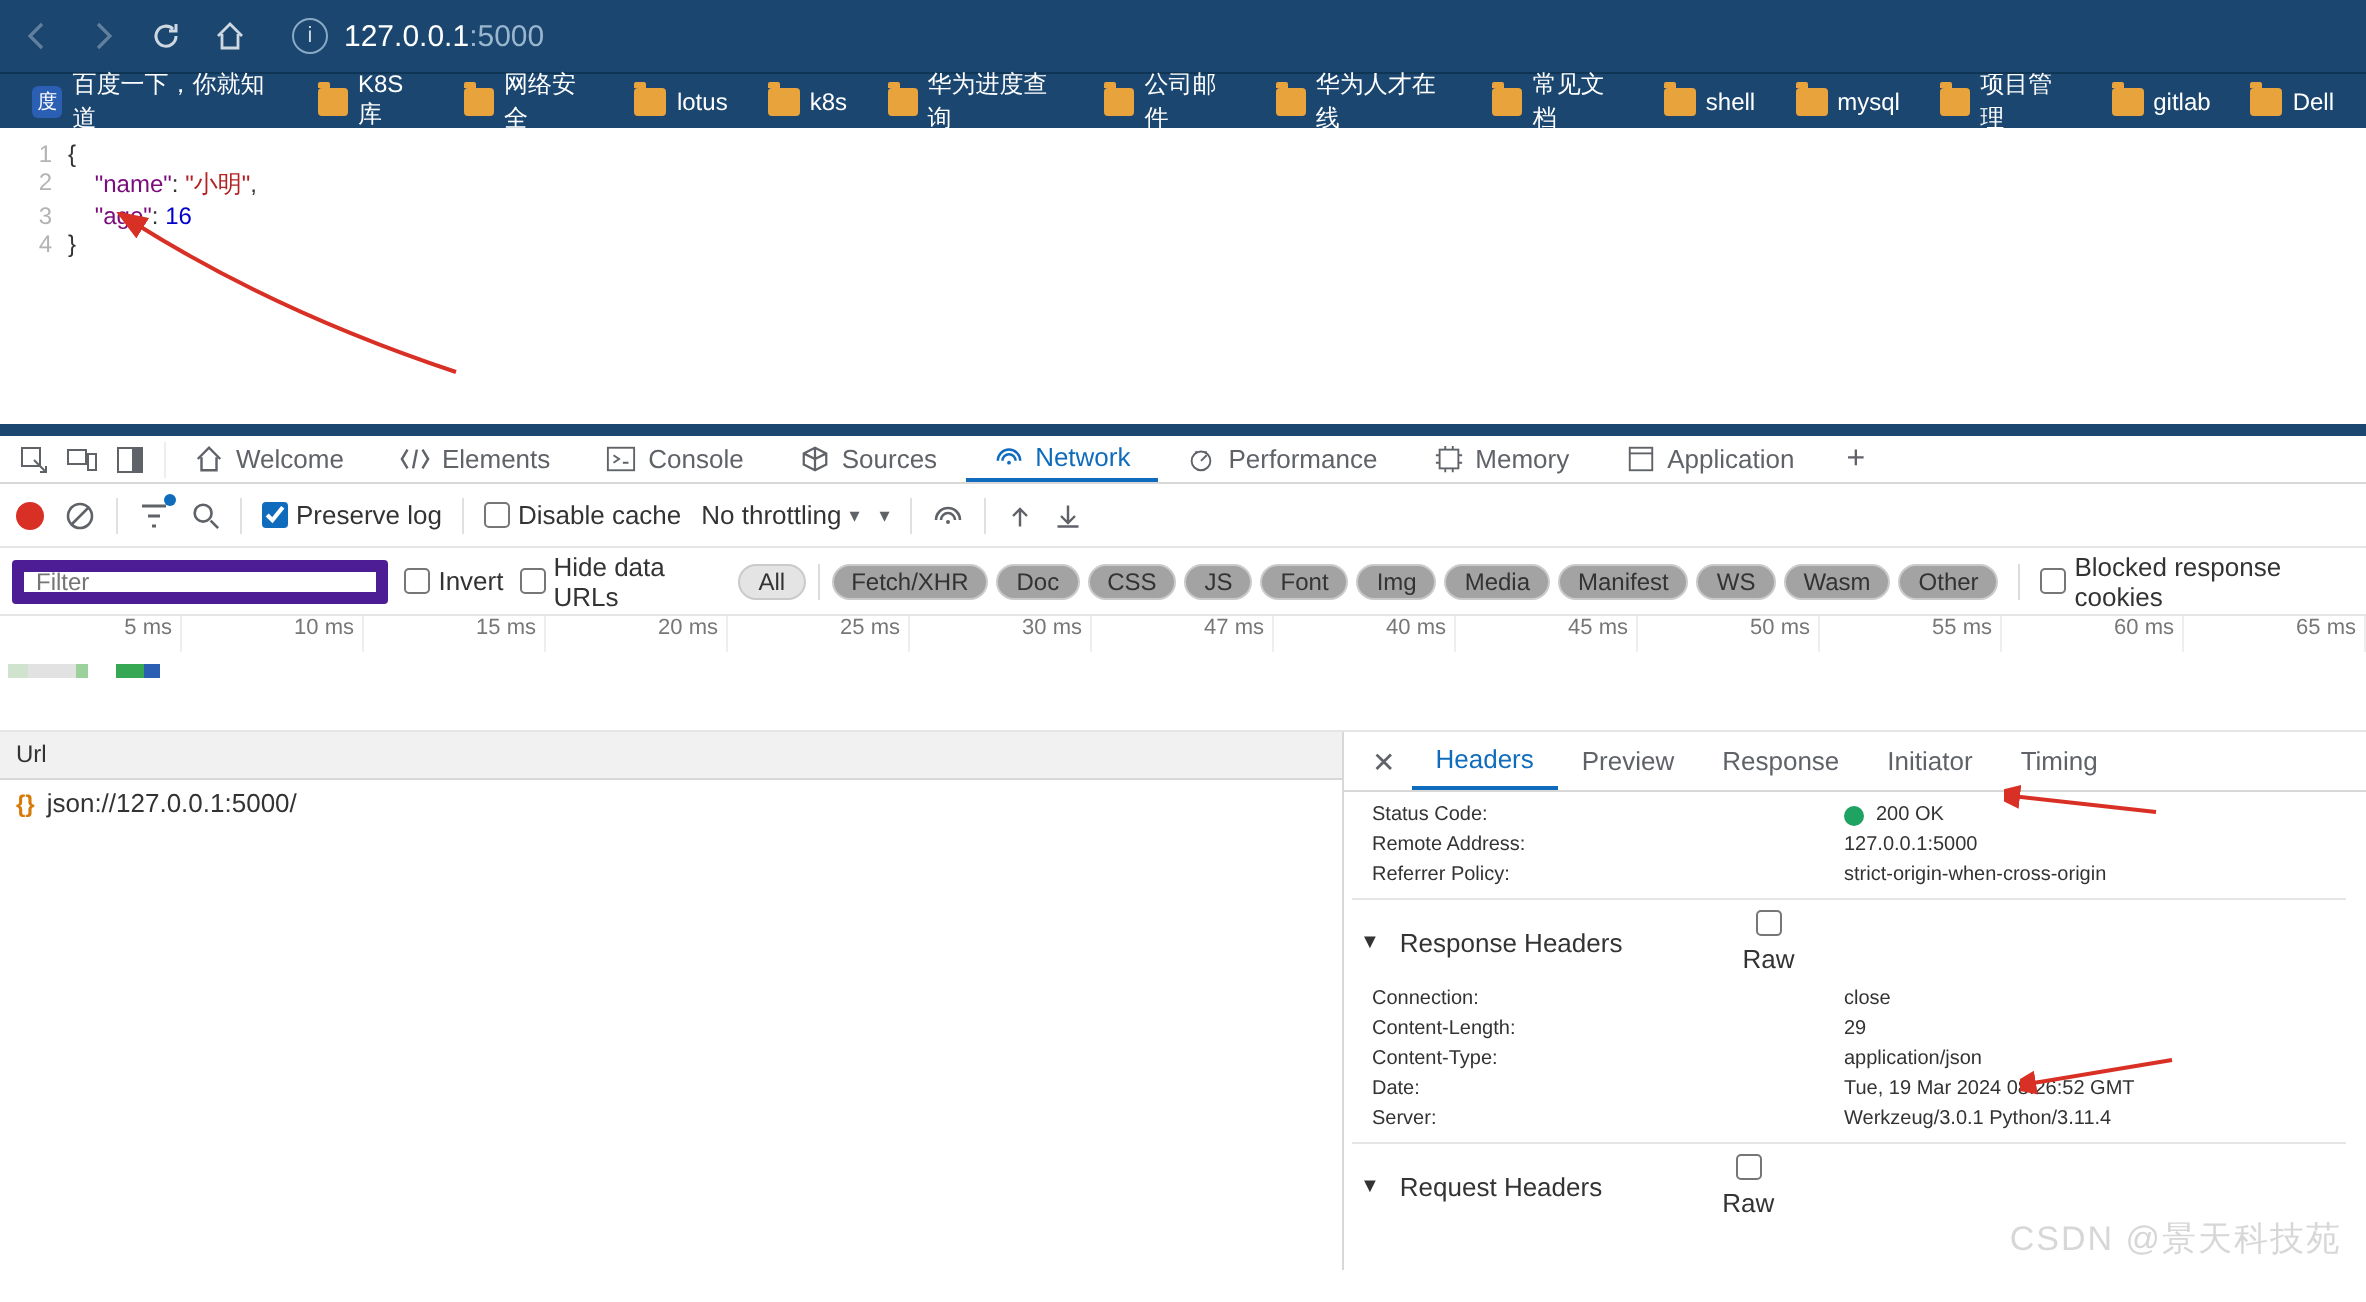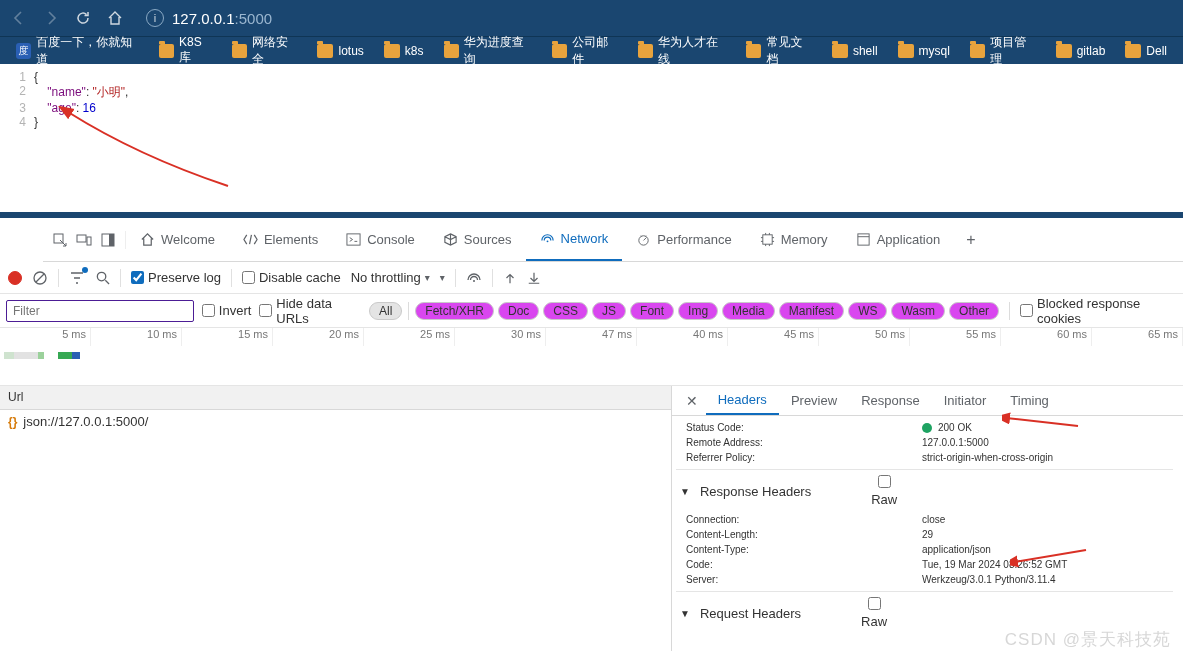--- a/index.html
+++ b/index.html
@@ -27,43 +27,43 @@
 .code { font-size:12px; }
 .code .key { color:#7b0c7c; }
 .code .str { color:#b22222; }
 .code .num { color:#0000cd; }
 .arrow-svg { position:absolute; pointer-events:none; }
 
 
 .devtools-divider { height:6px; background:#1a4670; }
 
 
-.devtools-tabs { height:44px; border-bottom:1px solid #d8d8d8; display:flex; align-items:center; background:#fff;margin-left:43px; }
+.devtools-tabs { height:24px; border-bottom:1px solid #d8d8d8; display:flex; align-items:center; background:#fff; }
 .dt-leftgrp { display:flex; align-items:center; gap:6px; padding:0 8px; border-right:1px solid #eee; }
 .dt-tool-icon { width:18px;height:18px;display:flex;align-items:center;justify-content:center;color:#5f6368;cursor:pointer; }
 .dt-tab { display:flex;align-items:center;gap:6px;padding:0 14px;height:100%;color:#5f6368;font-size:13px;cursor:pointer; }
 .dt-tab.active { color:#0f6cbd; border-bottom:2px solid #0f6cbd; }
 .dt-plus { padding:0 12px; color:#5f6368; cursor:pointer; font-size:16px; }
 
 
 .net-toolbar { height:32px; border-bottom:1px solid #e5e5e5; display:flex; align-items:center; padding:0 8px; gap:10px; }
 .rec-btn { width:14px;height:14px;border:1.5px solid #d93025;border-radius:50%;background:#d93025;cursor:pointer; position:relative; }
 .nt-icon { color:#5f6368; cursor:pointer; display:flex;align-items:center; position:relative;}
 .nt-sep { width:1px;height:18px;background:#e0e0e0; }
 .nt-check { display:flex;align-items:center;gap:4px;font-size:13px;color:#333; }
 .nt-check input { accent-color:#0f6cbd; }
 .nt-select { color:#333; font-size:13px; display:flex; align-items:center; gap:4px; cursor:pointer; }
 .nt-select::after { content:"▾"; font-size:10px; color:#5f6368; }
 
 
 .filter-bar { height:34px; border-bottom:1px solid #e5e5e5; display:flex; align-items:center; padding:4px 6px; gap:8px; }
-.filter-input { width:200px; height:22px; border:1px solid #4c1d95; border-radius:2px; padding:0 6px; font-size:12px; color:#7f1d1d; }
+.filter-input { width:200px; height:22px; border:6px solid #4c1d95; border-radius:2px; padding:0 6px; font-size:12px; color:#7f1d1d; }
 .filter-check { display:flex;align-items:center;gap:4px;font-size:13px;color:#333; }
 .type-filters { display:flex; gap:4px; }
-.type-btn { border:1px solid #cacaca; border-radius:12px; padding:1px 9px; font-size:12px; background:#d946ef; cursor:pointer; }
+.type-btn { border:1px solid #cacaca; border-radius:12px; padding:1px 9px; font-size:12px; background:#a3a3a3; cursor:pointer; }
 .type-btn.active { background:#e4e4e4; }
 .type-sep { width:1px; height:18px; background:#dcdcdc; margin:0 2px; }
 
 
 .timeline { height:58px; border-bottom:1px solid #e5e5e5; position:relative; }
 .timeline-ruler { height:18px; display:flex; }
 .tick { flex:1; border-right:1px solid #eee; position:relative; font-size:11px; color:#777; text-align:right; padding-right:4px; }
 .timeline-body { height:40px; position:relative; }
 .tl-band { position:absolute; left:4px; top:6px; height:7px; }
 .tl-seg { position:absolute; height:7px; }
@@ -458,21 +458,21 @@
           </div>
           <div class="kv-row">
             <div class="kv-key">Content-Length:</div>
             <div class="kv-val">29</div>
           </div>
           <div class="kv-row">
             <div class="kv-key">Content-Type:</div>
             <div class="kv-val">application/json</div>
           </div>
           <div class="kv-row">
-            <div class="kv-key">Code:</div>
+            <div class="kv-key">Date:</div>
             <div class="kv-val">Tue, 19 Mar 2024 08:26:52 GMT</div>
           </div>
           <div class="kv-row">
             <div class="kv-key">Server:</div>
             <div class="kv-val">Werkzeug/3.0.1 Python/3.11.4</div>
           </div>
         </div>
       <div class="section-hdr">
         <span class="tri">▼</span>
         <span>Request Headers</span>

